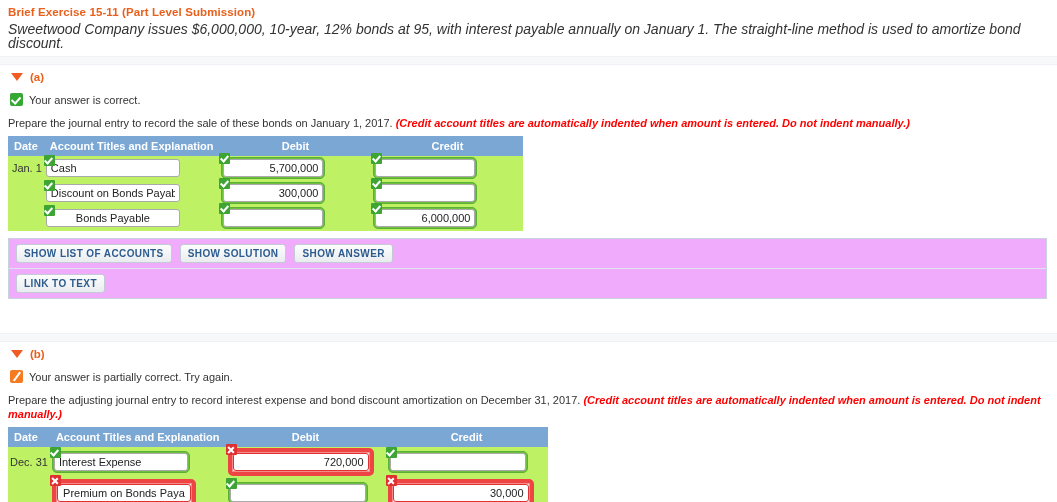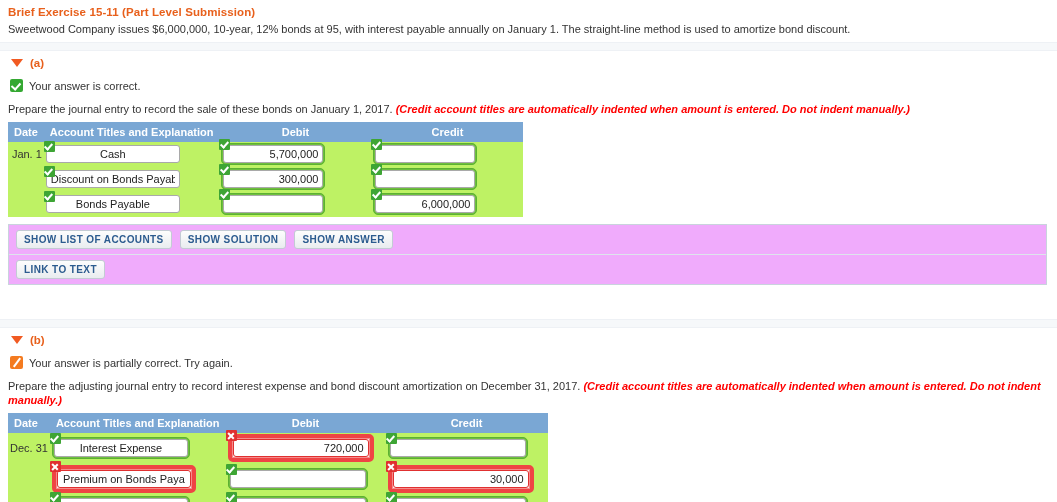--- a/index.html
+++ b/index.html
@@ -16,21 +16,21 @@
 
   
   .ex-header { padding: 6px 8px 6px 8px; }
   .ex-title {
     color: #e8601c;
     font-weight: bold;
     font-size: 11.5px;
     letter-spacing: .1px;
     margin: 0 0 4px 0;
   }
-  .ex-desc { color: #333; font-size: 11px; line-height: 14px; }
+  .ex-desc { color: #333; font-size: 14px; line-height: 14px; font-style: italic; }
 
   .band { height: 9px; background: #f6f8fa; border-top: 1px solid #eef1f5; border-bottom:1px solid #eef1f5;}
 
   
   .part-row {
     display: flex; align-items: center; gap: 7px;
     padding: 6px 0 6px 11px;
   }
   .tri-down {
     width: 0; height: 0;
@@ -108,21 +108,20 @@
   .inp {
     display: block;
     height: 18px; line-height: 16px;
     padding: 0 4px;
     background: #ffffff;
     border: 1px solid #a9a9a9;
     border-radius: 3px;
     font-family: "Liberation Sans", sans-serif;
     font-size: 11px; color: #222;
     outline: none;
-    text-align: center;
   }
   .inp.acct { width: 134px; }
   .inp.acct.indent { text-align: center; }
   .inp.amt { width: 100px; text-align: right; }
   .inp.amt.wide { width: 136px; }
 
   
   .ring-ok {
     border-radius: 5px; padding: 1px;
     border: 1px solid #5cb033; background: #6fbf3e;

